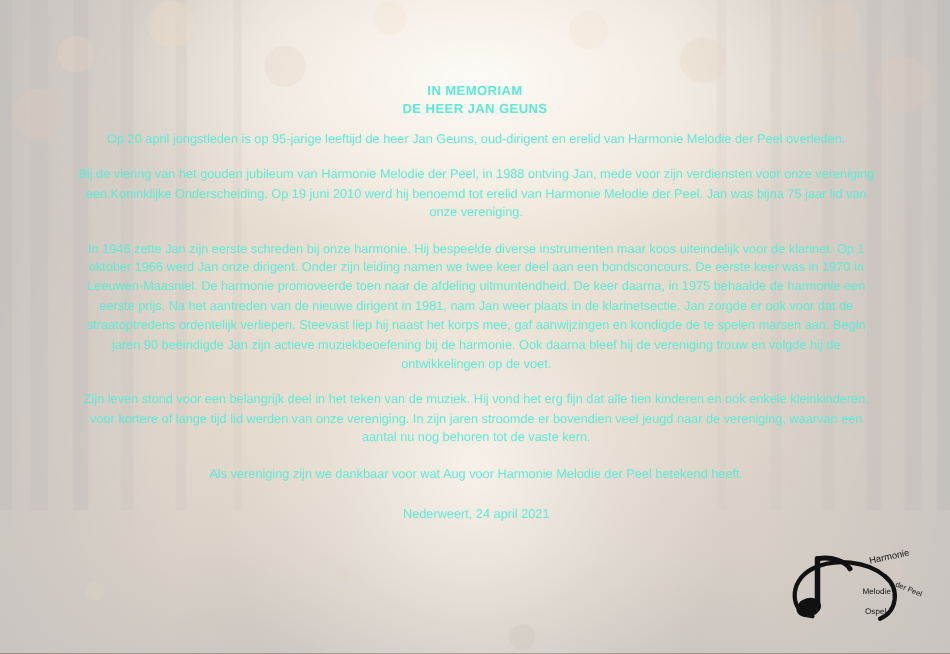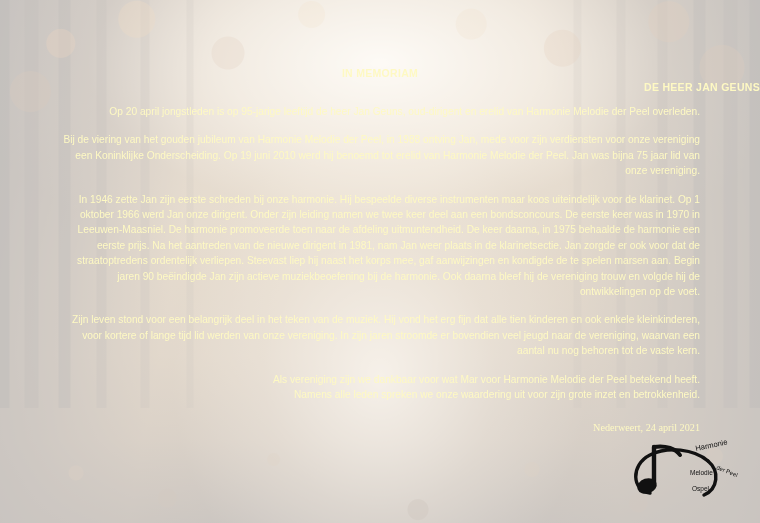--- a/index.html
+++ b/index.html
@@ -105,56 +105,55 @@
     background: rgba(255,255,255,0.72);
   }
 
   
   .content {
     position: absolute;
     left: 0; top: 0;
     width: 760px;
     height: 523px;
     padding: 0;
-    color: #fef9c3;
+    color: #5eead4;
   }
 
   .doc-title {
     position: absolute;
     left: 0;
     right: 0;
     top: 66px;
     text-align: center;
     font-size: 10.5px;
     font-weight: bold;
     letter-spacing: 0.3px;
     line-height: 14px;
   }
-  .doc-title .line2 { display: block; text-align: right; }
+  .doc-title .line2 { display: block; }
 
   .body-text {
     position: absolute;
     left: 62px;
     top: 104px;
     width: 638px;
     font-size: 10.2px;
     line-height: 15.4px;
-    text-align: right;
+    text-align: center;
   }
 
   .para {
     margin: 0 0 13px 0;
   }
   .para.tight {
     margin-bottom: 0;
   }
 
   .sign-block {
     margin-top: 17px;
-    font-family: Liberation Serif, serif;
   }
 
   
   .logo {
     position: absolute;
     right: 18px;
     bottom: 14px;
     width: 118px;
     height: 96px;
   }
@@ -179,22 +178,21 @@
       <span class="line2">DE HEER JAN GEUNS</span>
     </div>
 
     <div class="body-text">
 
       <p class="para">Op 20 april jongstleden is op 95-jarige leeftijd de heer Jan Geuns, oud-dirigent en erelid van Harmonie Melodie der Peel overleden.</p>
       <p class="para">Bij de viering van het gouden jubileum van Harmonie Melodie der Peel, in 1988 ontving Jan, mede voor zijn verdiensten voor onze vereniging een Koninklijke Onderscheiding. Op 19 juni 2010 werd hij benoemd tot erelid van Harmonie Melodie der Peel. Jan was bijna 75 jaar lid van onze vereniging.</p>
       <p class="para">In 1946 zette Jan zijn eerste schreden bij onze harmonie. Hij bespeelde diverse instrumenten maar koos uiteindelijk voor de klarinet. Op 1 oktober 1966 werd Jan onze dirigent. Onder zijn leiding namen we twee keer deel aan een bondsconcours. De eerste keer was in 1970 in Leeuwen-Maasniel. De harmonie promoveerde toen naar de afdeling uitmuntendheid. De keer daarna, in 1975 behaalde de harmonie een eerste prijs. Na het aantreden van de nieuwe dirigent in 1981, nam Jan weer plaats in de klarinetsectie. Jan zorgde er ook voor dat de straatoptredens ordentelijk verliepen. Steevast liep hij naast het korps mee, gaf aanwijzingen en kondigde de te spelen marsen aan. Begin jaren 90 beëindigde Jan zijn actieve muziekbeoefening bij de harmonie. Ook daarna bleef hij de vereniging trouw en volgde hij de ontwikkelingen op de voet.</p>
       <p class="para">Zijn leven stond voor een belangrijk deel in het teken van de muziek. Hij vond het erg fijn dat alle tien kinderen en ook enkele kleinkinderen, voor kortere of lange tijd lid werden van onze vereniging. In zijn jaren stroomde er bovendien veel jeugd naar de vereniging, waarvan een aantal nu nog behoren tot de vaste kern.</p>
 
-      <p class="para tight">Als vereniging zijn we dankbaar voor wat Mar voor Harmonie Melodie der Peel betekend heeft.</p>
-      <p class="para tight">Namens alle leden spreken we onze waardering uit voor zijn grote inzet en betrokkenheid.</p>
+      <p class="para tight">Als vereniging zijn we dankbaar voor wat Aug voor Harmonie Melodie der Peel betekend heeft.</p>
 
       <div class="sign-block">
         <p class="para tight">Nederweert, 24 april 2021</p>
       </div>
 
     </div>
 
     <div class="logo">
       <svg width="118" height="96" viewBox="0 0 118 96" xmlns="http://www.w3.org/2000/svg">
 

